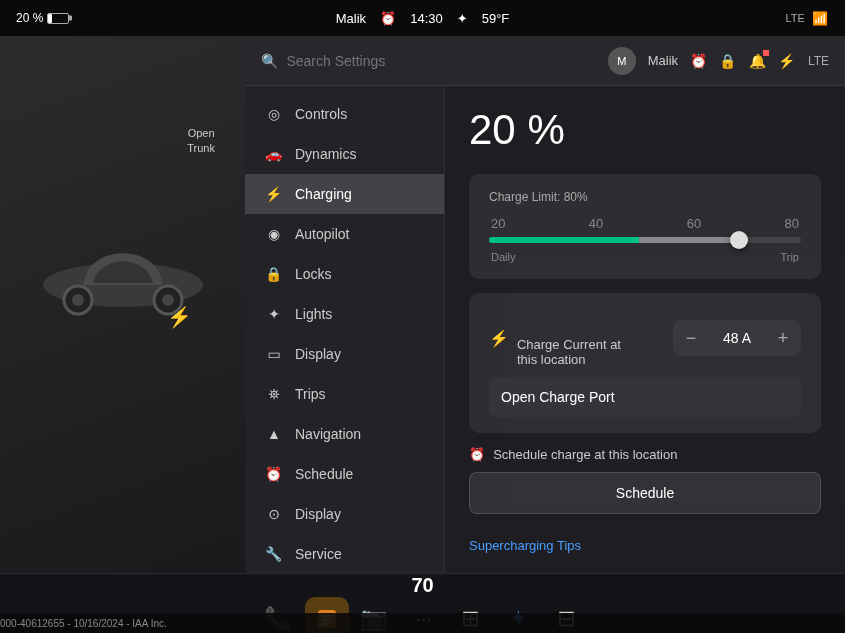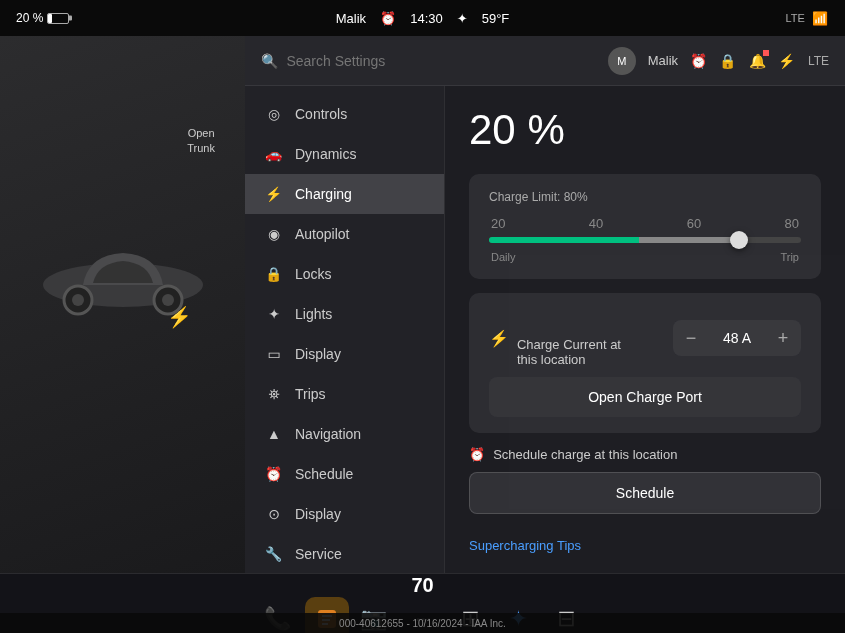--- a/index.html
+++ b/index.html
@@ -306,21 +306,21 @@
 
     .open-charge-port-btn {
       width: 100%;
       padding: 12px;
       background: rgba(55,55,60,0.8);
       border: none;
       border-radius: 8px;
       color: #fff;
       font-size: 14px;
       cursor: pointer;
-      text-align: center;
+      text-align: left;
       margin-top: 10px;
     }
 
     
     .schedule-section {
       margin-bottom: 14px;
     }
 
     .schedule-header {
       display: flex;
@@ -418,21 +418,21 @@
     
     .info-bar {
       position: absolute;
       bottom: 0;
       left: 0;
       right: 0;
       height: 20px;
       background: rgba(10,10,10,0.9);
       display: flex;
       align-items: center;
-      justify-content: center;
+      justify-content: flex-start;
       font-size: 10px;
       color: #888;
       z-index: 20;
     }
 
     
     .car-area {
       position: absolute;
       top: 36px;
       left: 0;

